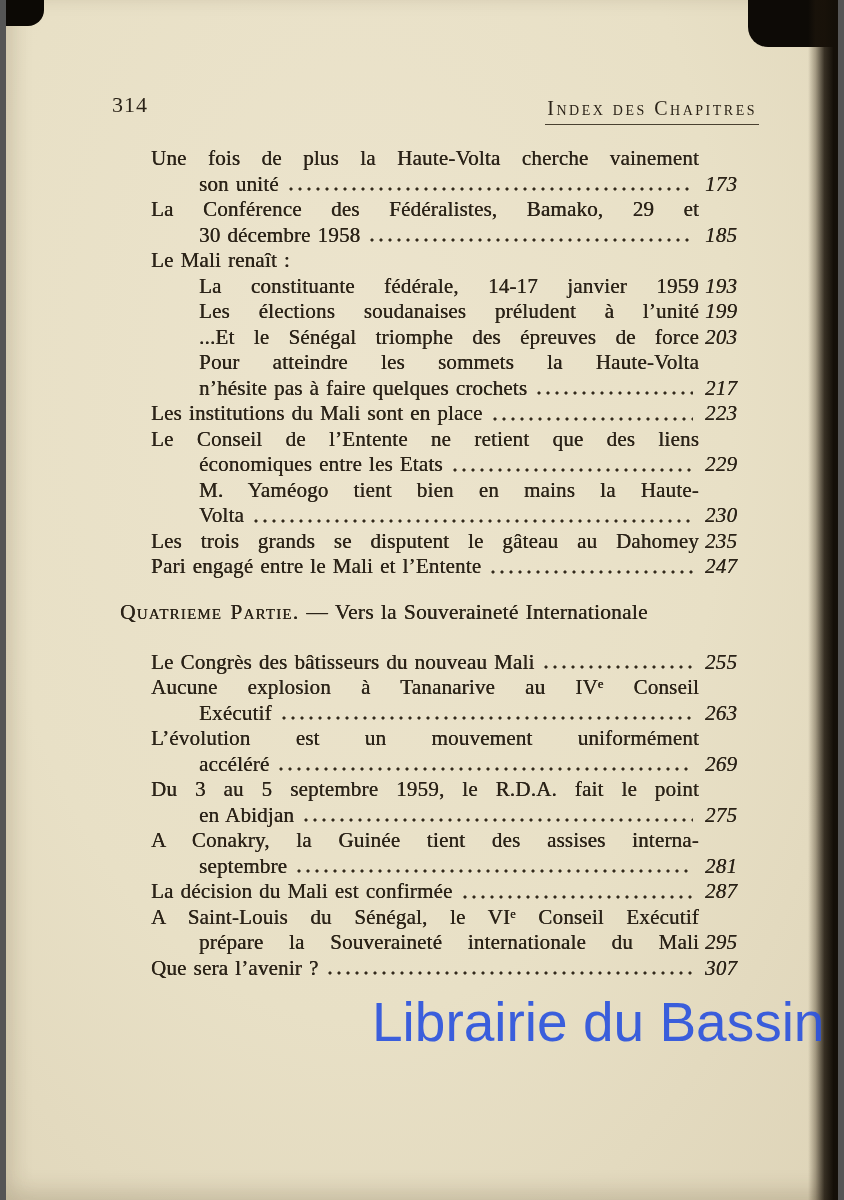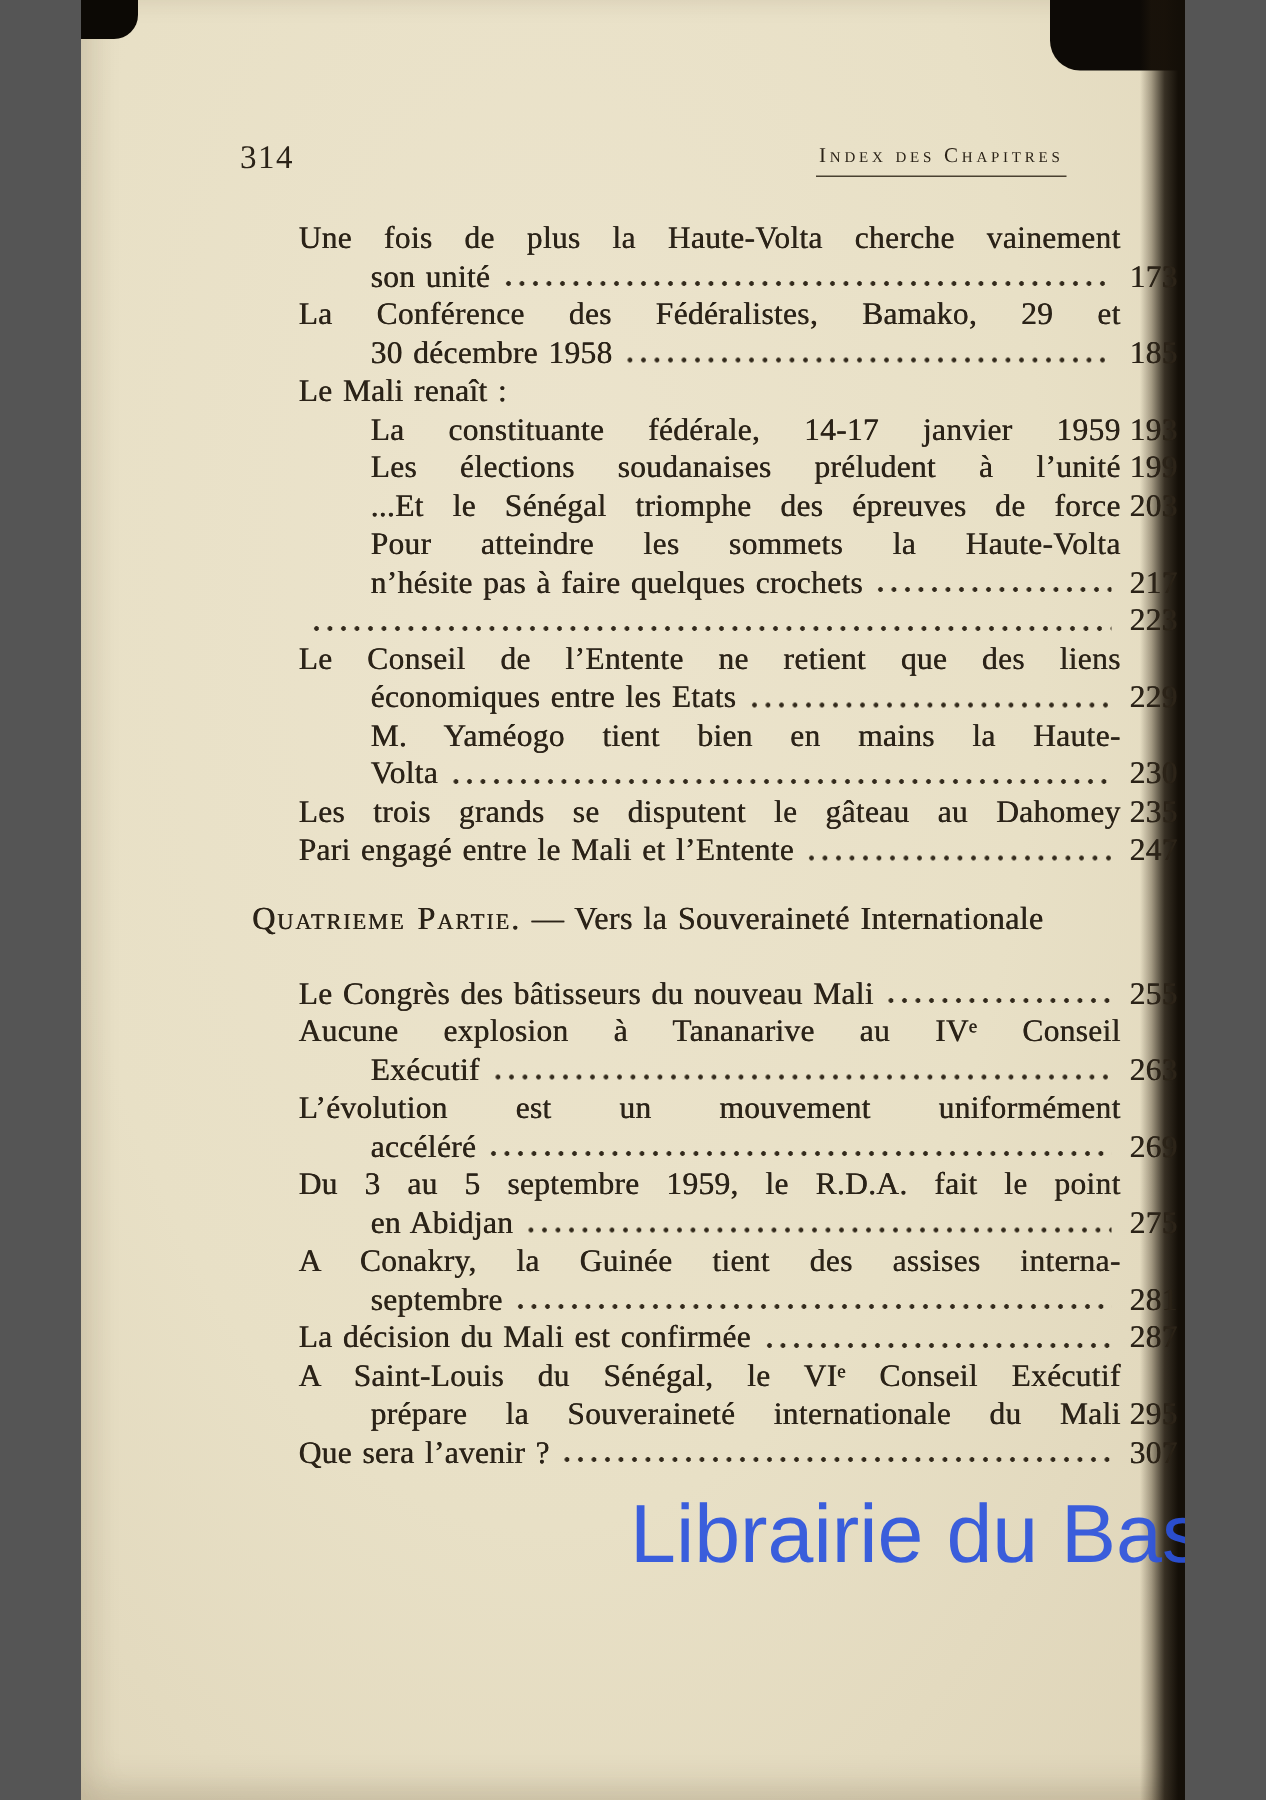--- a/index.html
+++ b/index.html
@@ -1,47 +1,47 @@
 <!DOCTYPE html>
 <html><head>
 <meta charset="utf-8">
 <style>
   html,body{margin:0;padding:0;background:#555;}
   .page{
     position:relative;
-    width:736px;height:1200px;
+    width:832px;height:1200px;
     margin:0 auto;
     overflow:hidden;
     background:radial-gradient(ellipse at 42% 32%, #ece4cd 0%, #e8e0c6 55%, #ded4b8 100%);
     font-family:"Liberation Serif", serif;
     color:#2b2318;
     box-shadow:inset 0 -10px 22px rgba(70,52,24,0.14), inset 10px 0 20px rgba(70,52,24,0.07);
   }
   
   .corner-tl{position:absolute;left:0;top:0;width:38px;height:26px;background:#0c0905;border-radius:0 0 16px 0;}
   .corner-tr{position:absolute;right:0;top:0;width:90px;height:47px;background:#0d0a06;border-radius:0 0 0 20px;}
   .edge-right{position:absolute;top:0;right:0;width:30px;height:1200px;
     background:linear-gradient(to right, rgba(24,17,9,0) 0%, rgba(45,33,17,0.35) 25%, rgba(26,19,10,0.85) 55%, #140f08 85%);}
   
   .pagehead-num{position:absolute;left:106px;top:92px;font-size:22px;letter-spacing:1px;}
-  .pagehead-title{position:absolute;top:97px;right:79px;font-size:14px;font-variant:small-caps;
+  .pagehead-title{position:absolute;top:97px;right:79px;font-size:20px;font-variant:small-caps;
     letter-spacing:2.5px;border-bottom:1.5px solid rgba(45,36,22,0.85);padding:0 2px 4px 2px;}
   
   .toc{position:absolute;left:97px;top:146px;width:648px;font-size:21px;
     letter-spacing:0.2px;word-spacing:1.5px;text-shadow:0.3px 0 0 currentColor;}
   .row{display:flex;align-items:baseline;line-height:25.5px;}
   .ind1{padding-left:48px;}
   .ind2{padding-left:96px;}
   .txt{white-space:pre-wrap;}
   .txt.fill{flex:1 1 auto;text-align:justify;text-align-last:justify;}
   .leader{flex:1 1 auto;min-width:20px;align-self:flex-end;height:6px;margin:0 6px 5px 9px;
     background-image:radial-gradient(circle at 3px 3px, #332a1c 1.35px, rgba(0,0,0,0) 1.8px);
     background-size:9px 6px;background-repeat:repeat-x;}
   .spacer{flex:1 1 auto;}
-  .pg{flex:none;width:46px;margin-left:6px;text-align:left;}
+  .pg{flex:none;width:46px;margin-left:6px;text-align:left;font-style:italic;}
   .heading{margin:18px 0 24px 17px;line-height:28px;font-size:21.5px;}
   .heading .sc{font-variant:small-caps;letter-spacing:1.2px;}
   
   .watermark{position:absolute;left:366px;top:990px;z-index:5;white-space:nowrap;
     font-family:"Liberation Sans", sans-serif;font-size:55px;font-weight:400;
     color:rgba(43,82,221,0.92);}
 </style>
 </head>
 <body>
 
@@ -95,20 +95,21 @@
         <div class="row ind2">
           <span class="txt fill">Pour atteindre les sommets la Haute-Volta</span>
           <span class="pg"></span>
         </div>
         <div class="row ind2">
           <span class="txt">n’hésite pas à faire quelques crochets</span>
           <span class="leader"></span>
           <span class="pg">217</span>
         </div>
         <div class="row ind1">
+          <span class="txt">Les institutions du Mali sont en place</span>
           <span class="leader"></span>
           <span class="pg">223</span>
         </div>
         <div class="row ind1">
           <span class="txt fill">Le Conseil de l’Entente ne retient que des liens</span>
           <span class="pg"></span>
         </div>
         <div class="row ind2">
           <span class="txt">économiques entre les Etats</span>
           <span class="leader"></span>

